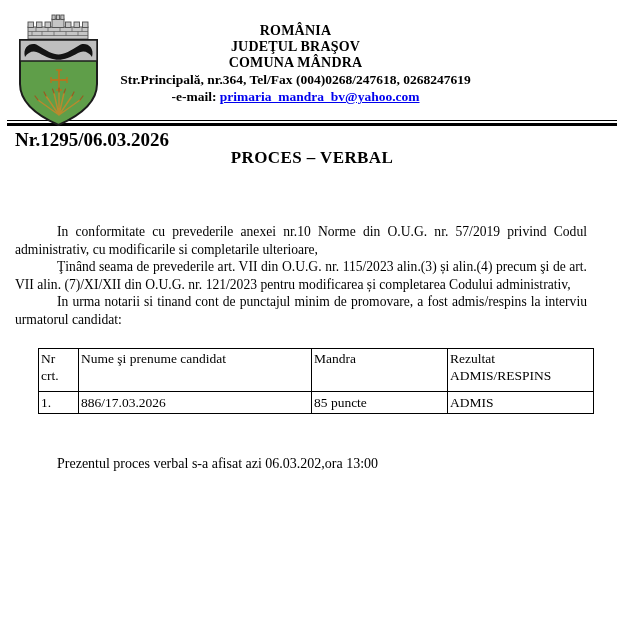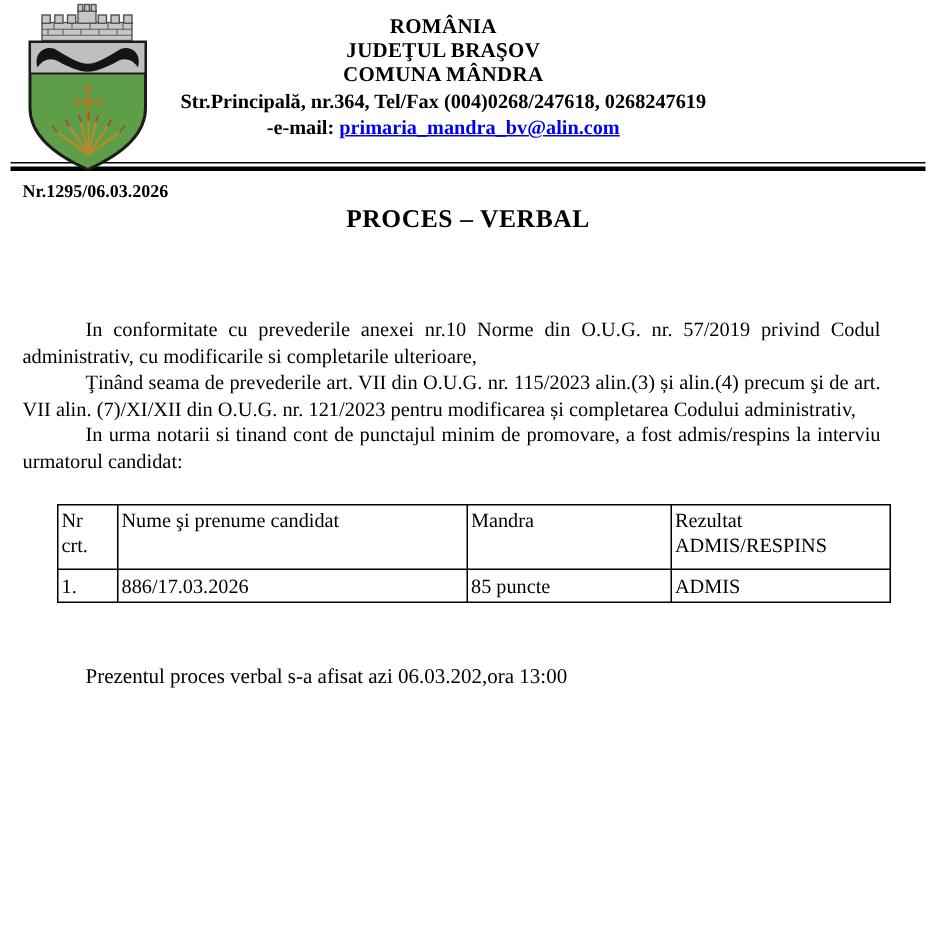--- a/index.html
+++ b/index.html
@@ -4,32 +4,32 @@
 <style>
   html,body{margin:0;padding:0;}
   body{
     width:624px;height:620px;background:#ffffff;color:#000;
     font-family:"Liberation Serif","DejaVu Serif",serif;
     overflow:hidden;
   }
   .page{position:relative;width:624px;height:620px;background:#fff;}
 
   
-  .header{position:relative;height:97px;padding-top:11px;}
+  .header{position:relative;height:97px;padding-top:11px;margin-top:12px;}
   .logo{position:absolute;left:12px;top:2px;width:95px;height:113px;}
   .header-text{width:591px;text-align:center;font-weight:bold;}
   .hl-caps{font-size:14px;line-height:16px;letter-spacing:.2px;}
   .hl-addr{font-size:13.5px;line-height:17px;}
   .hl-mail{font-size:13.5px;line-height:17px;}
   .email-link{color:#0000ee;text-decoration:underline;font-weight:bold;cursor:pointer;}
 
   .rule{margin:0 7px;height:2px;border-top:1.5px solid #000;border-bottom:3px solid #000;}
 
   
-  .doc-number{margin:5px 0 0 15px;font-weight:bold;font-size:12px;line-height:17px;}
+  .doc-number{margin:5px 0 0 15px;font-weight:bold;font-size:19px;line-height:17px;}
   .title{margin-top:0;text-align:center;font-weight:bold;font-size:17px;line-height:19px;letter-spacing:.4px;}
   .subtitle{margin:5px 24px 0 18px;text-align:center;font-size:13.5px;line-height:17px;}
   .subtitle .lead{font-weight:bold;font-size:12.5px;}
 
   .body-text{margin:56px 37px 0 15px;font-size:13.6px;line-height:17.6px;text-align:justify;}
   .body-text p{margin:0;text-indent:42px;}
 
   
   table.results{margin:19px 0 0 38px;border-collapse:collapse;width:555px;table-layout:fixed;font-size:13.5px;}
   table.results th,table.results td{border:1.2px solid #000;text-align:left;padding:1px 2px;font-weight:normal;}
@@ -77,21 +77,21 @@
         <path d="M47,101 L26,86 M47,101 L34,82 M47,101 L42,79 M47,101 L47,78 M47,101 L52,79 M47,101 L60,82 M47,101 L68,86"></path>
         <path d="M26,86 l-3,-4 M34,82 l-2,-4 M42,79 l-1.5,-4 M47,78 l0,-4 M52,79 l1.5,-4 M60,82 l2,-4 M68,86 l3,-4" stroke="#9a5a20" stroke-width="1.2"></path>
       </g>
     </svg>
 
     <div class="header-text">
       <div class="hl-caps">ROMÂNIA</div>
       <div class="hl-caps">JUDEŢUL BRAŞOV</div>
       <div class="hl-caps">COMUNA MÂNDRA</div>
       <div class="hl-addr">Str.Principală, nr.364, Tel/Fax (004)0268/247618, 0268247619</div>
-      <div class="hl-mail"><span>-e-mail: </span><a class="email-link">primaria_mandra_bv@alin.com</a></div>
+      <div class="hl-mail"><span>-e-mail: </span><a class="email-link">primaria_mandra_bv@yahoo.com</a></div>
     </div>
   </div>
 
   <div class="rule"></div>
 
   <div class="doc-number">Nr.1295/06.03.2026</div>
 
   <div class="title">PROCES – VERBAL</div>
 
   <div class="body-text">

